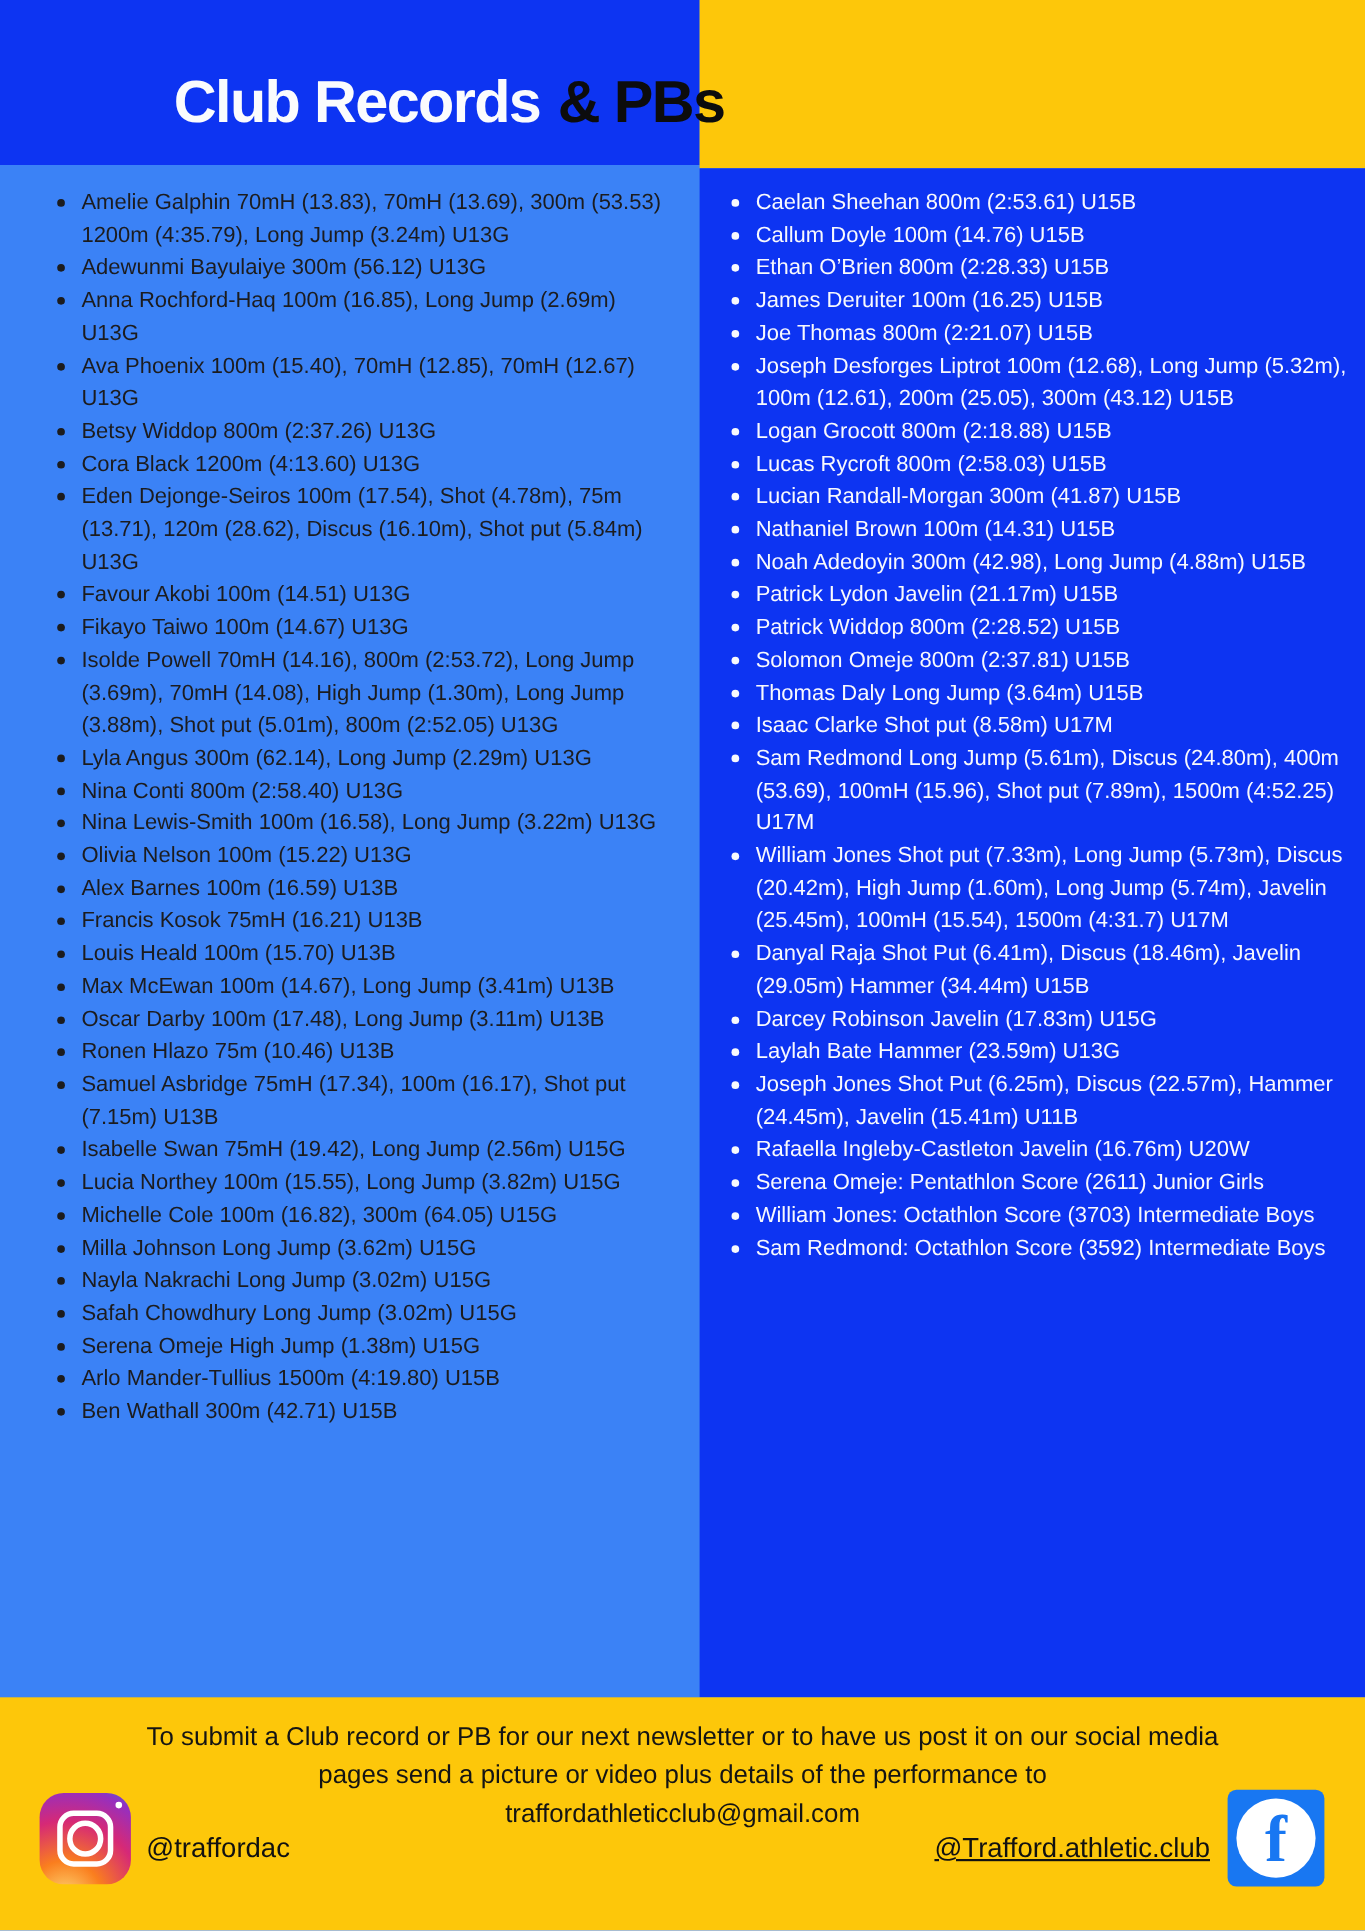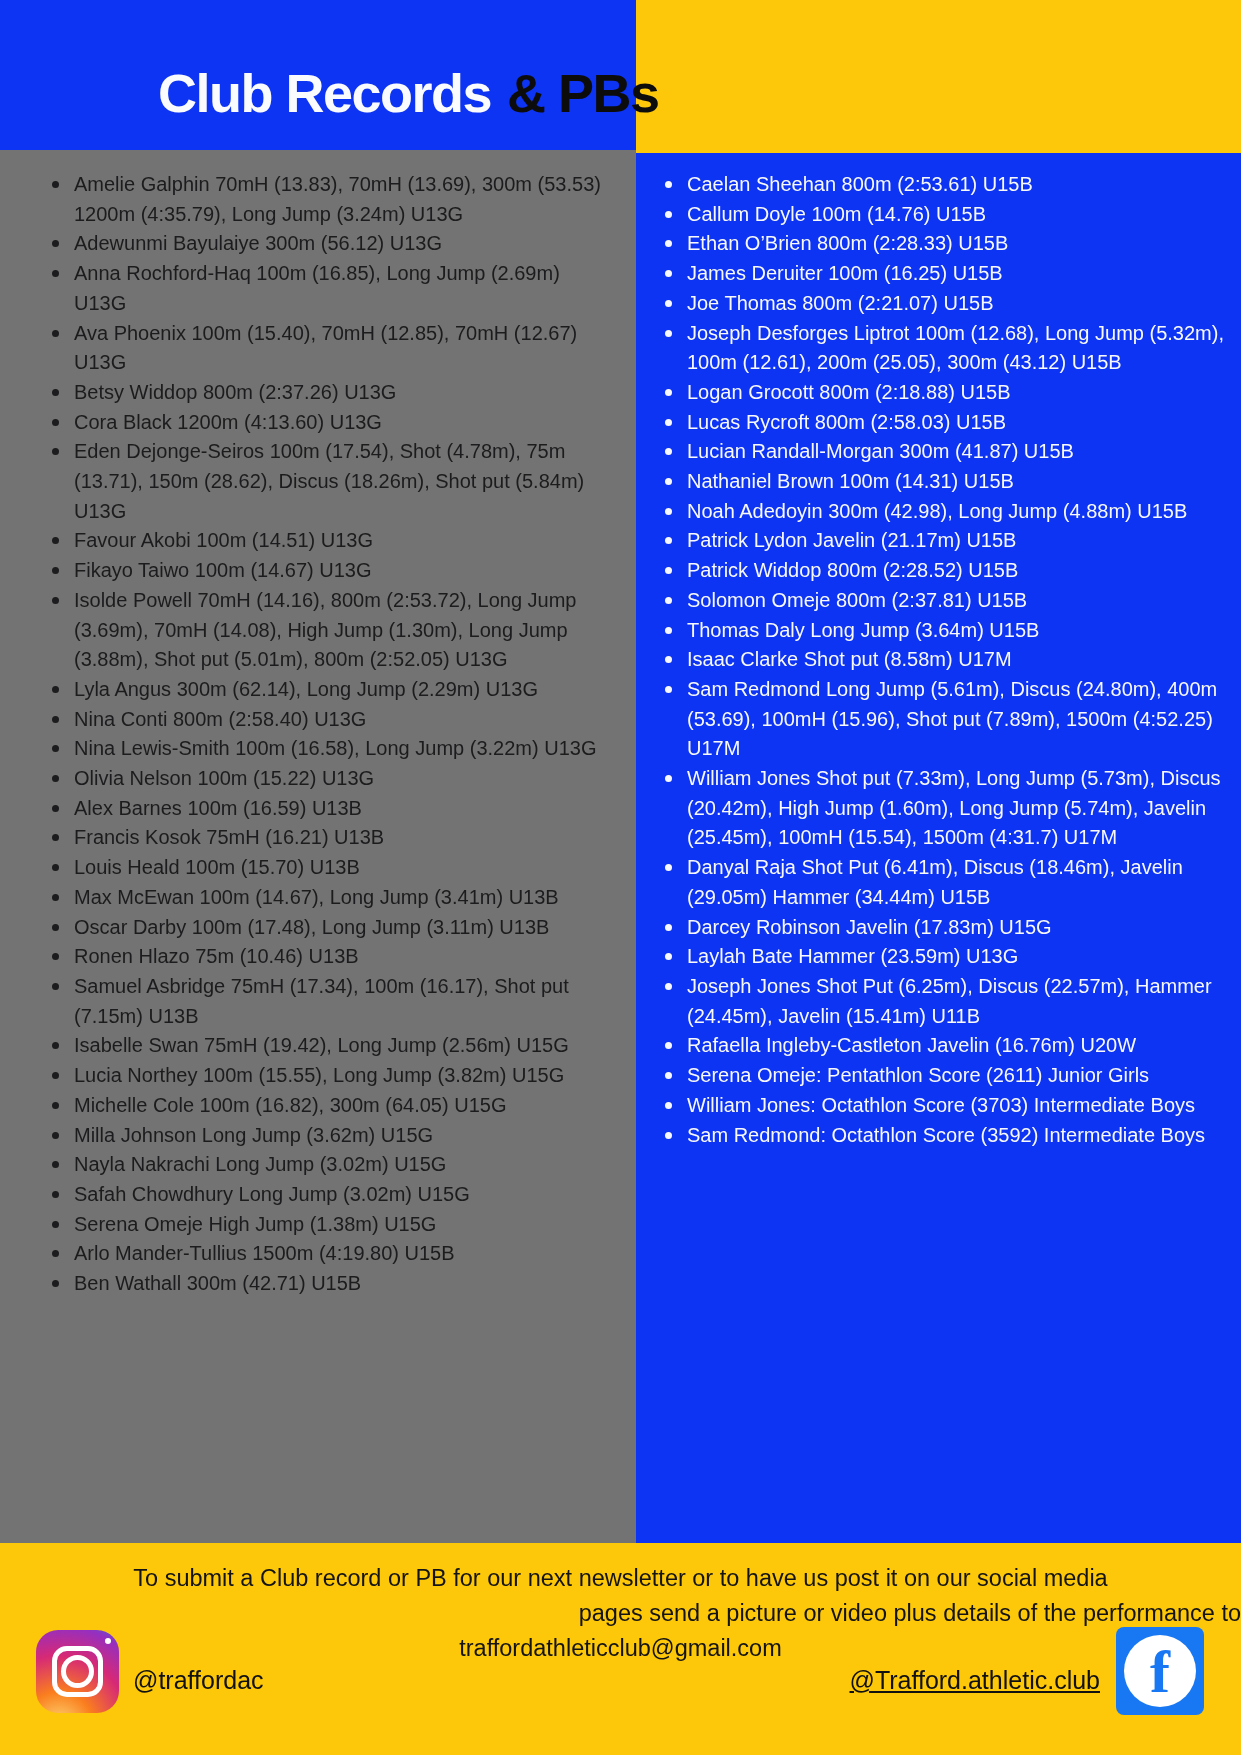--- a/index.html
+++ b/index.html
@@ -1,18 +1,18 @@
 <!DOCTYPE html>
 <html><head>
 <meta charset="utf-8">
 <style>
   html,body{margin:0;padding:0;background:#e8e8e8;}
   .page{
     position:relative;width:1241px;height:1755px;overflow:hidden;
-    background:#737373;font-family:"Liberation Sans",sans-serif;
+    background:#3b82f6;font-family:"Liberation Sans",sans-serif;
     margin:0 auto;
   }
   
   .header-band{position:absolute;left:0;top:0;width:636px;height:150px;background:#0d34f2;}
   .yellow-top{position:absolute;left:636px;top:0;width:605px;height:153px;background:#fdc70a;}
   .right-panel{position:absolute;left:636px;top:153px;width:605px;height:1390px;background:#0d34f2;}
   .page-title{
     position:absolute;left:158px;top:66px;line-height:1;white-space:nowrap;
     font-size:54px;font-weight:900;letter-spacing:-1.5px;
   }
@@ -24,21 +24,21 @@
   .list li::before{
     content:"";position:absolute;left:3px;top:11px;width:7px;height:7px;
     border-radius:50%;background:currentColor;
   }
   .list-left{left:36px;width:556px;color:#1c1c1e;}
   .list-right{left:649px;width:568px;color:#f8f9fd;}
   
   .footer{position:absolute;left:0;top:1543px;width:1241px;height:212px;background:#fdc70a;}
   .footer-line{position:absolute;left:0;width:1241px;text-align:center;color:#141414;font-size:23.5px;line-height:30px;}
   .fl1{top:1563px;}
-  .fl2{top:1598px;text-align:right;}
+  .fl2{top:1598px;}
   .fl3{top:1633px;}
   .handle{position:absolute;font-size:25px;color:#111;text-align:center;}
   .ig-handle{left:133px;top:1666px;}
   .fb-handle{right:141px;top:1666px;text-decoration:underline;}
   
   .ig-icon{
     position:absolute;left:36px;top:1630px;width:83px;height:83px;border-radius:22px;
     background:radial-gradient(circle at 28% 115%, #feda75 0%, #fa7e1e 30%, #d62976 62%, #962fbf 88%, #4f5bd5 100%);
   }
   .ig-cam{position:absolute;left:16px;top:16px;right:16px;bottom:16px;border:5px solid #fff;border-radius:15px;}
@@ -63,21 +63,21 @@
 
   <div class="page-title"><span class="title-white">Club Records</span><span class="title-black">&amp; PBs</span></div>
 
   <ul class="list list-left">
       <li>Amelie Galphin 70mH (13.83), 70mH (13.69), 300m (53.53) 1200m (4:35.79), Long Jump (3.24m) U13G</li>
       <li>Adewunmi Bayulaiye 300m (56.12) U13G</li>
       <li>Anna Rochford-Haq 100m (16.85), Long Jump (2.69m) U13G</li>
       <li>Ava Phoenix 100m (15.40), 70mH (12.85), 70mH (12.67) U13G</li>
       <li>Betsy Widdop 800m (2:37.26) U13G</li>
       <li>Cora Black 1200m (4:13.60) U13G</li>
-      <li>Eden Dejonge-Seiros 100m (17.54), Shot (4.78m), 75m (13.71), 150m (28.62), Discus (18.26m), Shot put (5.84m) U13G</li>
+      <li>Eden Dejonge-Seiros 100m (17.54), Shot (4.78m), 75m (13.71), 120m (28.62), Discus (16.10m), Shot put (5.84m) U13G</li>
       <li>Favour Akobi 100m (14.51) U13G</li>
       <li>Fikayo Taiwo 100m (14.67) U13G</li>
       <li>Isolde Powell 70mH (14.16), 800m (2:53.72), Long Jump (3.69m), 70mH (14.08), High Jump (1.30m), Long Jump (3.88m), Shot put (5.01m), 800m (2:52.05) U13G</li>
       <li>Lyla Angus 300m (62.14), Long Jump (2.29m) U13G</li>
       <li>Nina Conti 800m (2:58.40) U13G</li>
       <li>Nina Lewis-Smith 100m (16.58), Long Jump (3.22m) U13G</li>
       <li>Olivia Nelson 100m (15.22) U13G</li>
       <li>Alex Barnes 100m (16.59) U13B</li>
       <li>Francis Kosok 75mH (16.21) U13B</li>
       <li>Louis Heald 100m (15.70) U13B</li>

